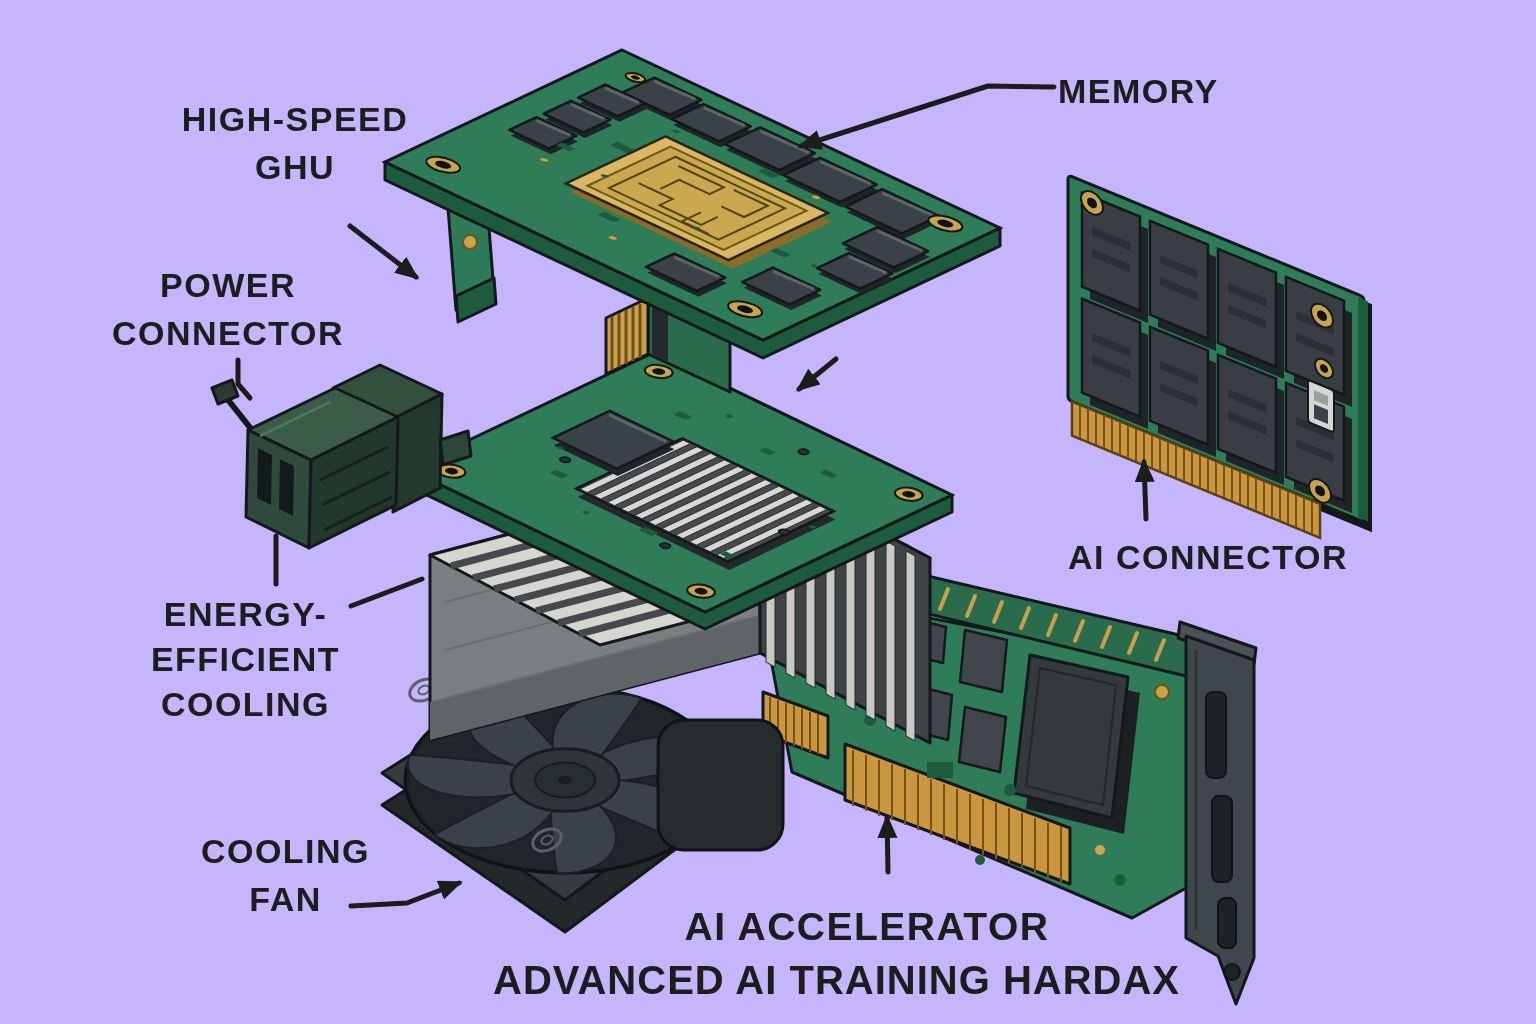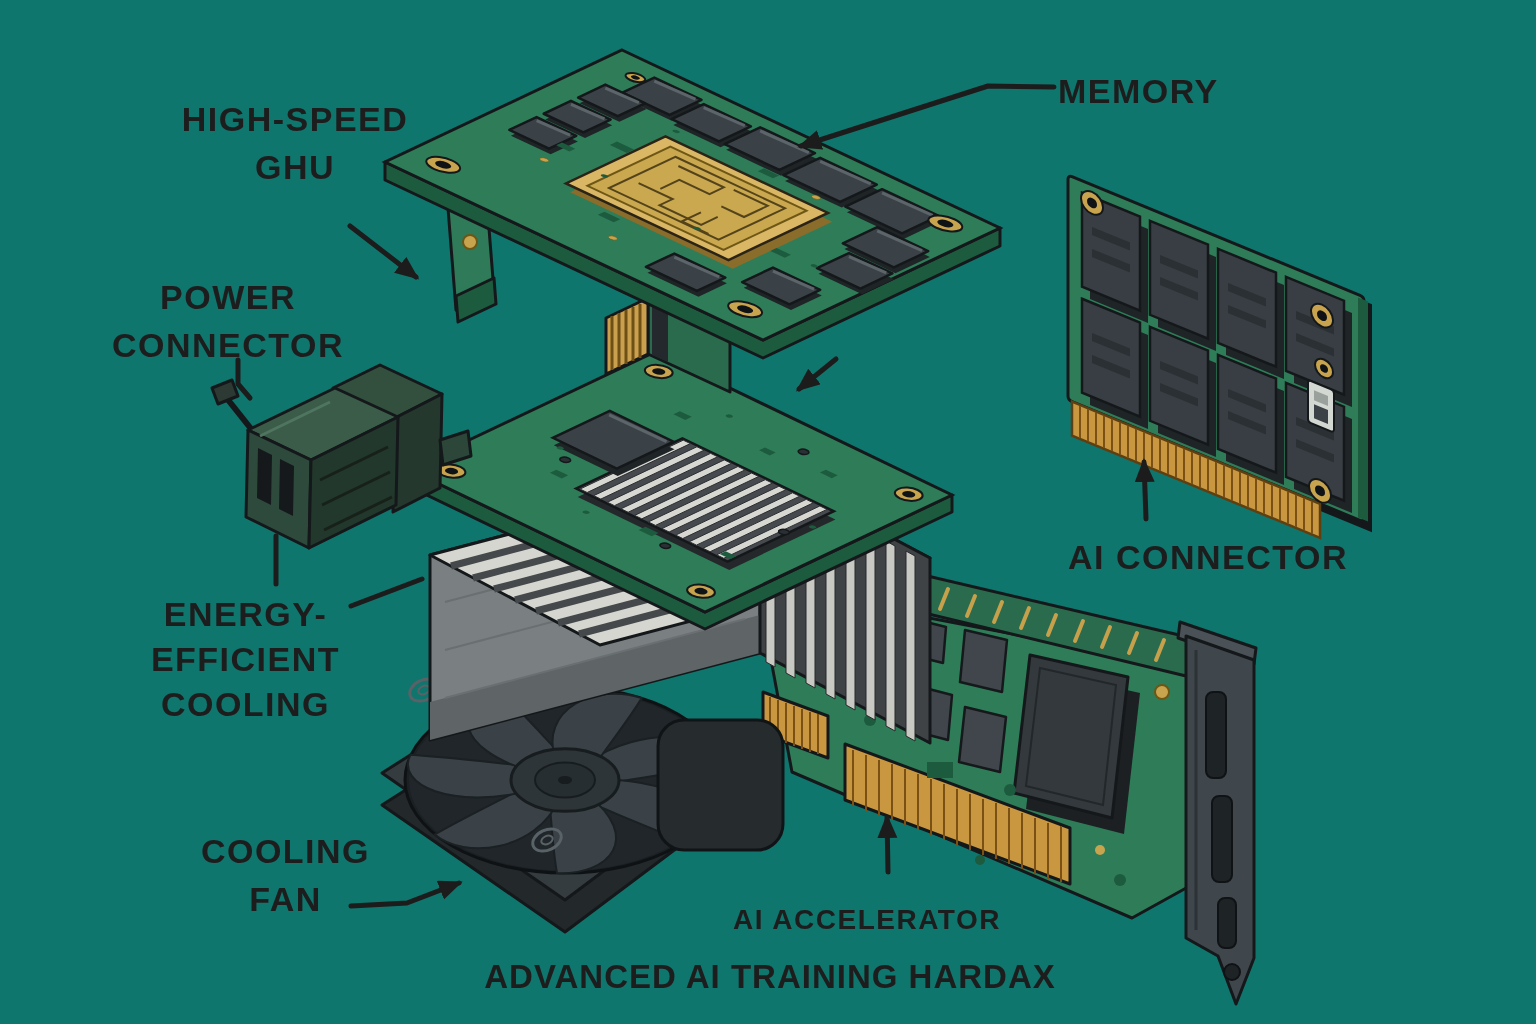--- a/index.html
+++ b/index.html
@@ -1,23 +1,23 @@
 <!DOCTYPE html>
 <html><head>
 <meta charset="utf-8">
 <style>
   html,body{margin:0;padding:0;background:#FAF0C6;}
-  .stage{position:relative;width:1536px;height:1024px;background:#0f766e;overflow:hidden;
+  .stage{position:relative;width:1536px;height:1024px;background:#c4b5fd;overflow:hidden;
          font-family:"Liberation Sans","DejaVu Sans",sans-serif;}
   .stage svg{position:absolute;left:0;top:0;}
   .lbl{position:absolute;font-weight:700;color:#1D1D1D;white-space:pre-line;
        text-align:center;line-height:1.4;letter-spacing:1.5px;font-size:34px;}
   .lbl.left{text-align:left;}
-  .title{position:absolute;font-weight:700;color:#1D1D1D;text-align:center;
-         letter-spacing:1px;font-size:33px;}
+  .title{position:absolute;font-weight:700;color:#1D1D1D;text-align:right;
+         letter-spacing:1px;font-size:40px;}
   .sk{stroke:#15181A;stroke-width:3;stroke-linejoin:round;}
   .vne{vector-effect:non-scaling-stroke;}
 </style>
 </head>
 <body>
 
 <div class="stage">
 <svg width="1536" height="1024" viewBox="0 0 1536 1024">
   <defs>
     <marker id="ah" markerWidth="30" markerHeight="24" refX="20" refY="10" orient="auto" markerUnits="userSpaceOnUse">
@@ -493,23 +493,23 @@
     <path d="M836,359 L799,389" marker-end="url(#ah)"></path>
     <path d="M1146,519 L1144,462" marker-end="url(#ah)"></path>
     <path d="M351,906 L407,903 L459,883" marker-end="url(#ah)"></path>
     <path d="M888,872 L887,818" marker-end="url(#ah)"></path>
   </g>
 </svg>
 
   <div class="lbl" style="left:115px;top:96px;width:360px;">HIGH-SPEED
 GHU</div>
   <div class="lbl left" style="left:1058px;top:68px;width:240px;">MEMORY</div>
-  <div class="lbl" style="left:78px;top:274px;width:300px;text-align:center;">POWER
+  <div class="lbl" style="left:78px;top:262px;width:300px;text-align:center;">POWER
 CONNECTOR</div>
   <div class="lbl" style="left:1063px;top:534px;width:290px;">AI CONNECTOR</div>
   <div class="lbl" style="left:88px;top:592px;width:315px;line-height:1.32;">ENERGY-
 EFFICIENT
 COOLING</div>
   <div class="lbl" style="left:148px;top:828px;width:275px;">COOLING
 FAN</div>
-  <div class="lbl" style="left:672px;top:900px;width:390px;font-size:28px;">AI ACCELERATOR</div>
+  <div class="lbl" style="left:672px;top:900px;width:390px;font-size:39px;">AI ACCELERATOR</div>
   <div class="title" style="left:360px;top:958px;width:820px;">ADVANCED AI TRAINING HARDAX</div>
 </div>
 
 </body></html>

